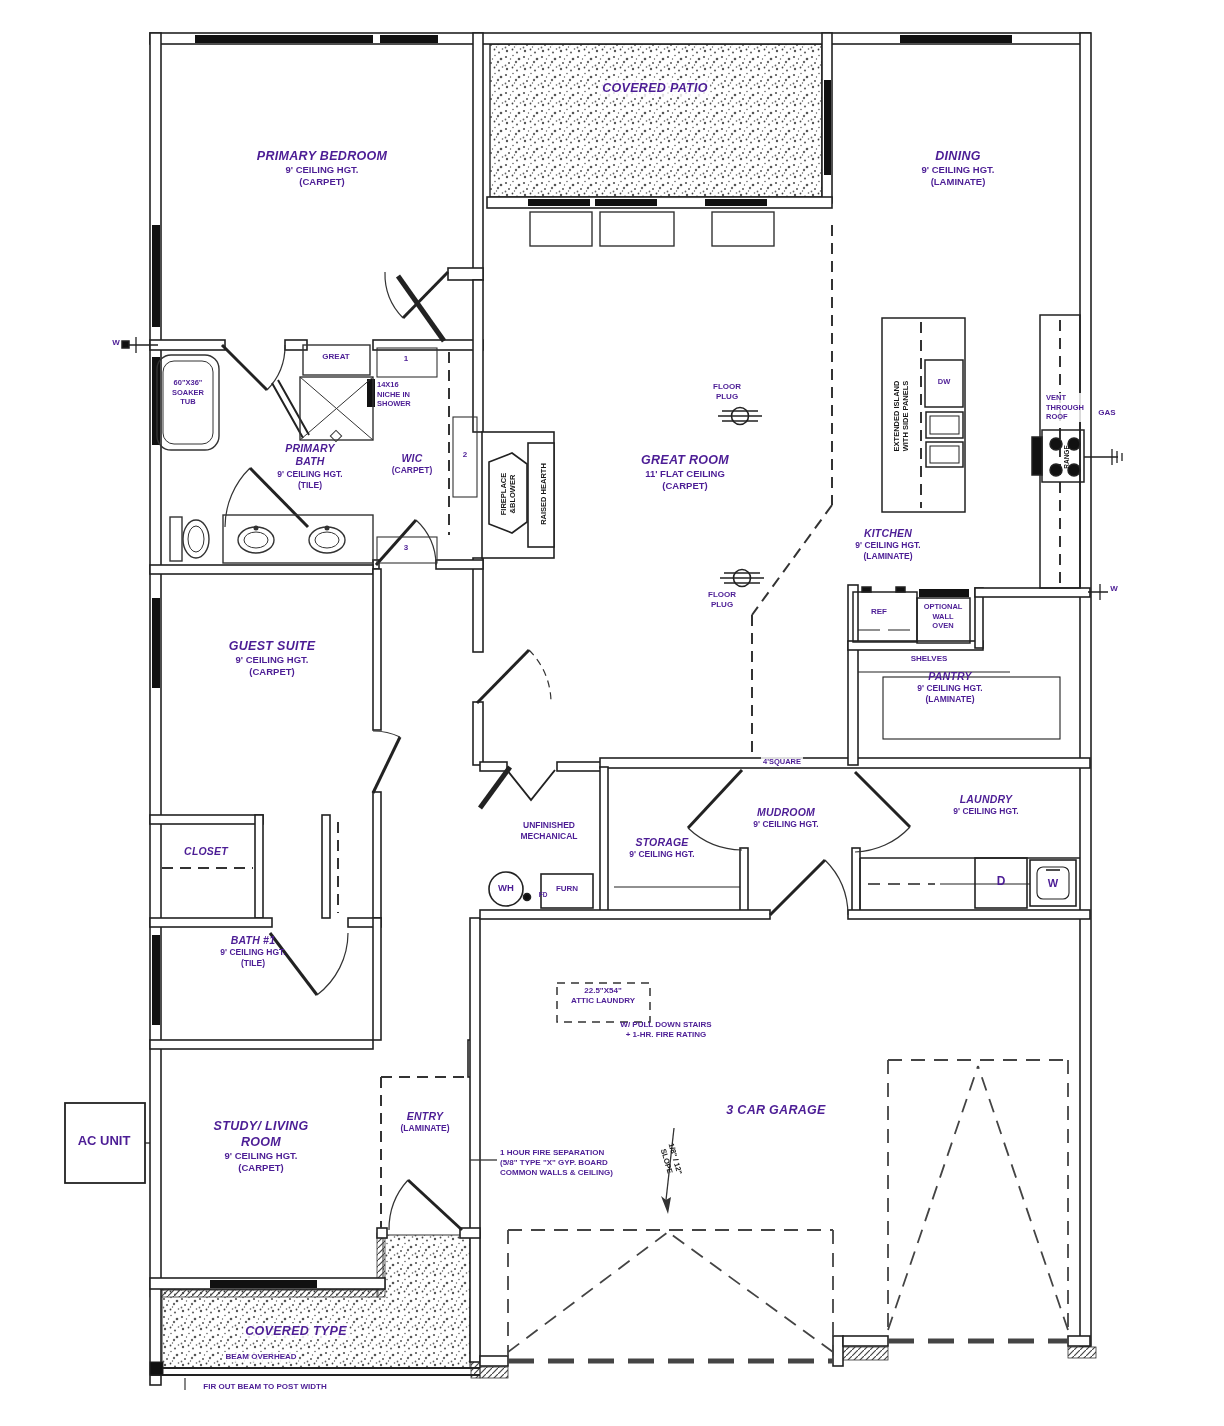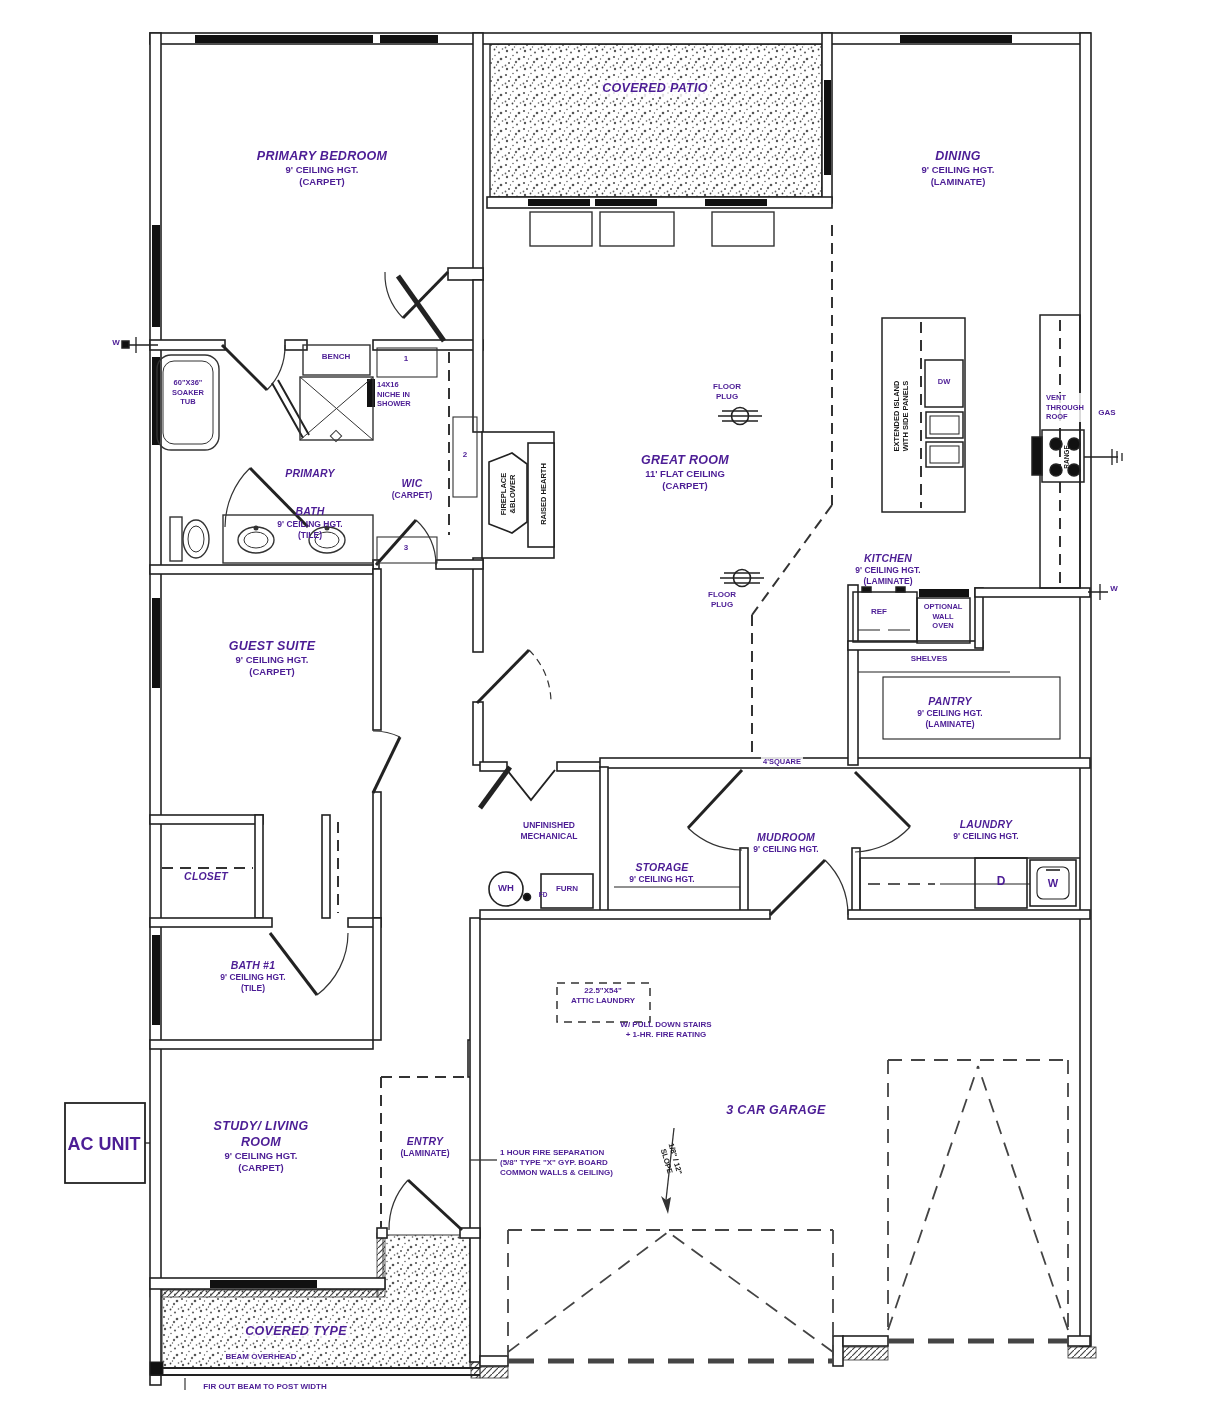--- a/index.html
+++ b/index.html
@@ -4,21 +4,21 @@
 <style>
   html,body{margin:0;padding:0;background:#e8e8e8;}
   .plan{position:relative;width:1224px;height:1426px;background:#ffffff;overflow:hidden;
         font-family:"Liberation Sans",sans-serif;}
   svg{position:absolute;left:0;top:0;}
   .lbl{position:absolute;transform:translateX(-50%);text-align:center;color:#4c1d95;
        line-height:1.28;white-space:nowrap;}
   .lbl span{display:block;}
   .L{transform:none;text-align:left;}
   .rn{font-weight:bold;font-style:italic;font-size:12.5px;letter-spacing:.3px;}
-  .rn2{font-weight:bold;font-style:italic;font-size:10.5px;letter-spacing:.2px;margin-top:25px;}
+  .rn2{font-weight:bold;font-style:italic;font-size:10.5px;letter-spacing:.2px;}
   .rs{font-weight:bold;font-size:9.5px;}
   .rs2{font-weight:bold;font-size:8.5px;}
   .t8{font-weight:bold;font-size:8px;}
   .t7{font-weight:bold;font-size:7.5px;}
   .t65{font-weight:bold;font-size:6.5px;}
   .big{font-weight:bold;font-size:12px;}
   .vert{position:absolute;transform:translate(-50%,-50%) rotate(-90deg);text-align:center;
         white-space:nowrap;color:#161616;}
   .slope{position:absolute;transform:translate(-50%,-50%) rotate(74deg);text-align:center;
         white-space:nowrap;color:#161616;}
@@ -403,21 +403,21 @@
 
 <div class="lbl" style="left:261px;top:1352px">
   <span class="t8 wbg">BEAM OVERHEAD</span>
 </div>
 
 <div class="lbl" style="left:265px;top:1382px">
   <span class="t8">FIR OUT BEAM TO POST WIDTH</span>
 </div>
 
 <div class="lbl" style="left:104px;top:1133px">
-  <span class="big" style="font-size:18px">AC UNIT</span>
+  <span class="big" style="font-size:13px">AC UNIT</span>
 </div>
 
 <div class="lbl" style="left:603px;top:986px">
   <span class="t8">22.5"X54"</span>
   <span class="t8">ATTIC LAUNDRY</span>
 </div>
 
 <div class="lbl" style="left:666px;top:1020px">
   <span class="t8">W/ PULL DOWN STAIRS</span>
   <span class="t8">+ 1-HR. FIRE RATING</span>
@@ -437,21 +437,21 @@
 <div class="lbl" style="left:727px;top:382px">
   <span class="t8">FLOOR</span>
   <span class="t8">PLUG</span>
 </div>
 <div class="lbl" style="left:722px;top:590px">
   <span class="t8">FLOOR</span>
   <span class="t8">PLUG</span>
 </div>
 
 <div class="lbl" style="left:336px;top:352px">
-  <span class="t8">BENCH</span>
+  <span class="t8">GREAT</span>
 </div>
 
 <div class="lbl L" style="left:377px;top:380px">
   <span class="t7">14X16</span>
   <span class="t7">NICHE IN</span>
   <span class="t7">SHOWER</span>
 </div>
 
 <div class="lbl" style="left:188px;top:378px">
   <span class="t7">60"X36"</span>

